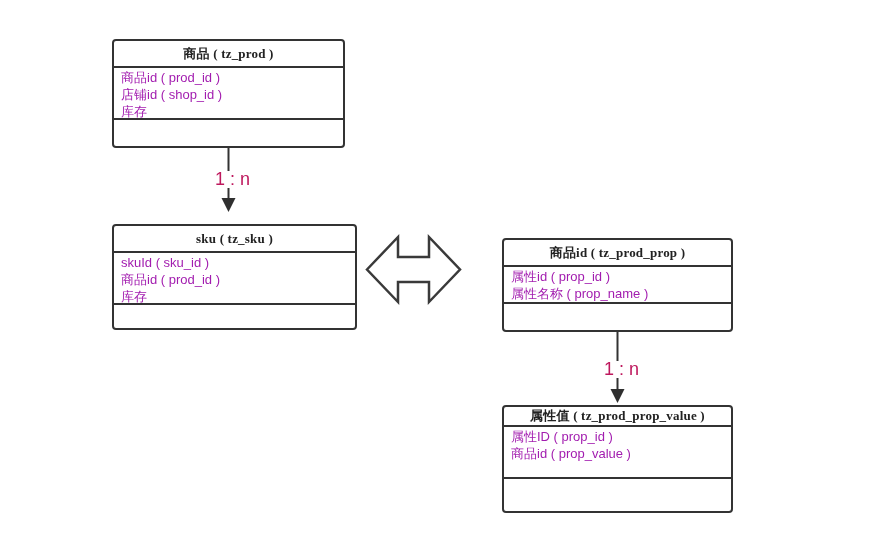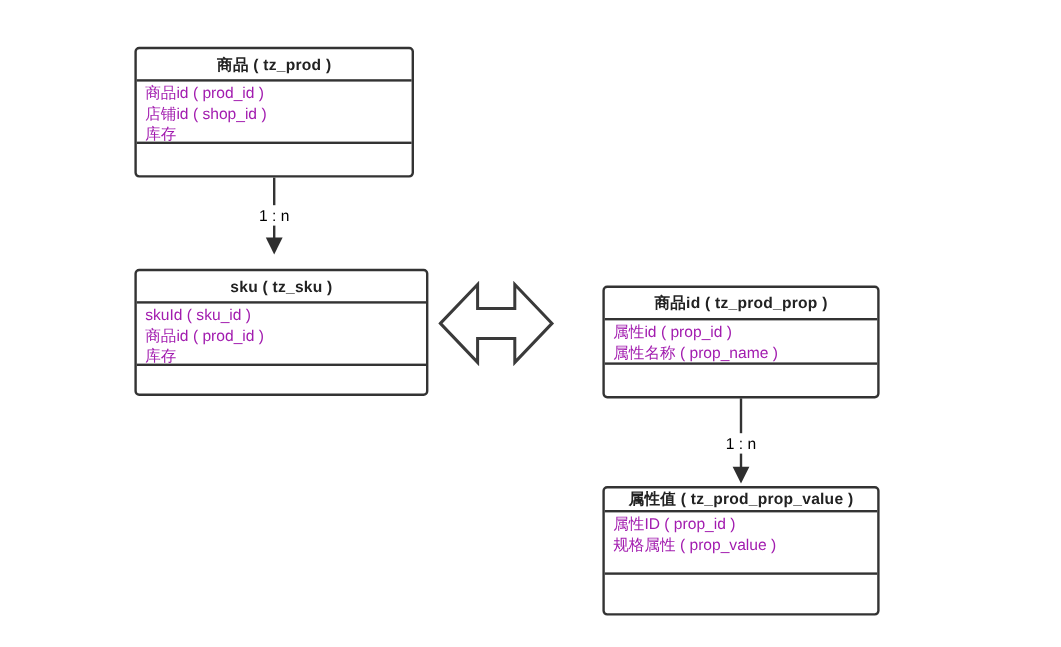--- a/index.html
+++ b/index.html
@@ -36,38 +36,39 @@
   }
   .entity-title {
     border-bottom: 2px solid #333333;
     font-weight: bold;
     font-size: 13px;
     color: #222222;
     display: flex;
     align-items: center;
     justify-content: center;
     letter-spacing: 0.2px;
+    font-family: Liberation Serif, serif;
   }
   .entity-body {
     border-bottom: 2px solid #333333;
     padding: 1px 4px 0 7px;
     font-size: 13px;
     line-height: 17px;
     color: #a21caf;
     overflow: hidden;
   }
   .entity-footer { flex: 1; }
 
   .rel-label {
     position: absolute;
     z-index: 3;
     background: #ffffff;
-    font-size: 13px;
-    color: #000000;
-    text-align: center;
+    font-size: 18px;
+    color: #be185d;
+    text-align: right;
     padding: 0 3px;
     line-height: 17px;
   }
 </style>
 </head>
 <body>
 
 <div class="canvas">
 
   <svg class="connector-layer" width="884" height="539" viewBox="0 0 884 539">
@@ -113,21 +114,21 @@
       <div>属性id ( prop_id )</div>
       <div>属性名称 ( prop_name )</div>
     </div>
     <div class="entity-footer"></div>
   </div>
 
   <div class="entity" style="left:502px; top:405px; width:231px; height:108px;">
     <div class="entity-title" style="height:20px;">属性值 ( tz_prod_prop_value )</div>
     <div class="entity-body" style="height:52px;">
       <div>属性ID ( prop_id )</div>
-      <div>规格属性 ( prop_value )</div>
+      <div>商品id ( prop_value )</div>
     </div>
     <div class="entity-footer"></div>
   </div>
 
   <div class="rel-label" style="left:204px; top:171px; width:49px;">1 : n</div>
   <div class="rel-label" style="left:593px; top:361px; width:49px;">1 : n</div>
 
 </div>
 
 </body></html>

